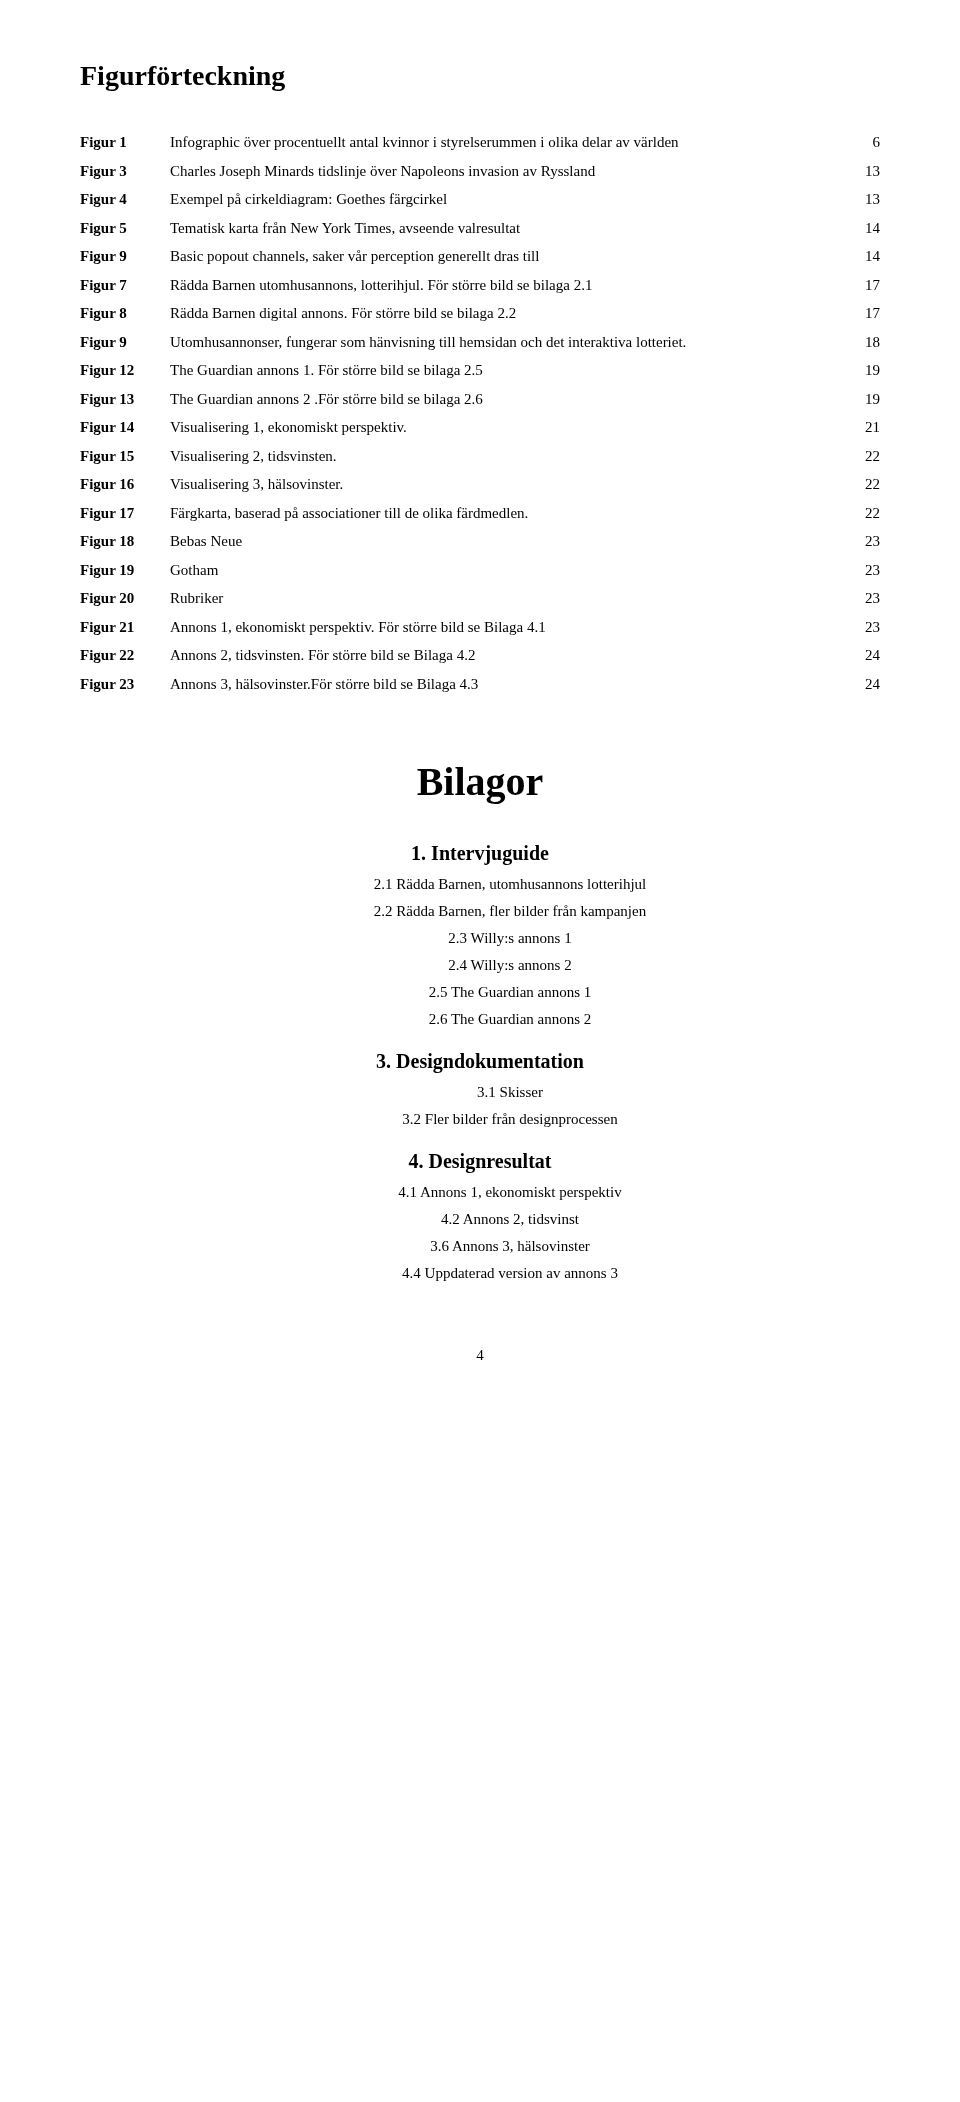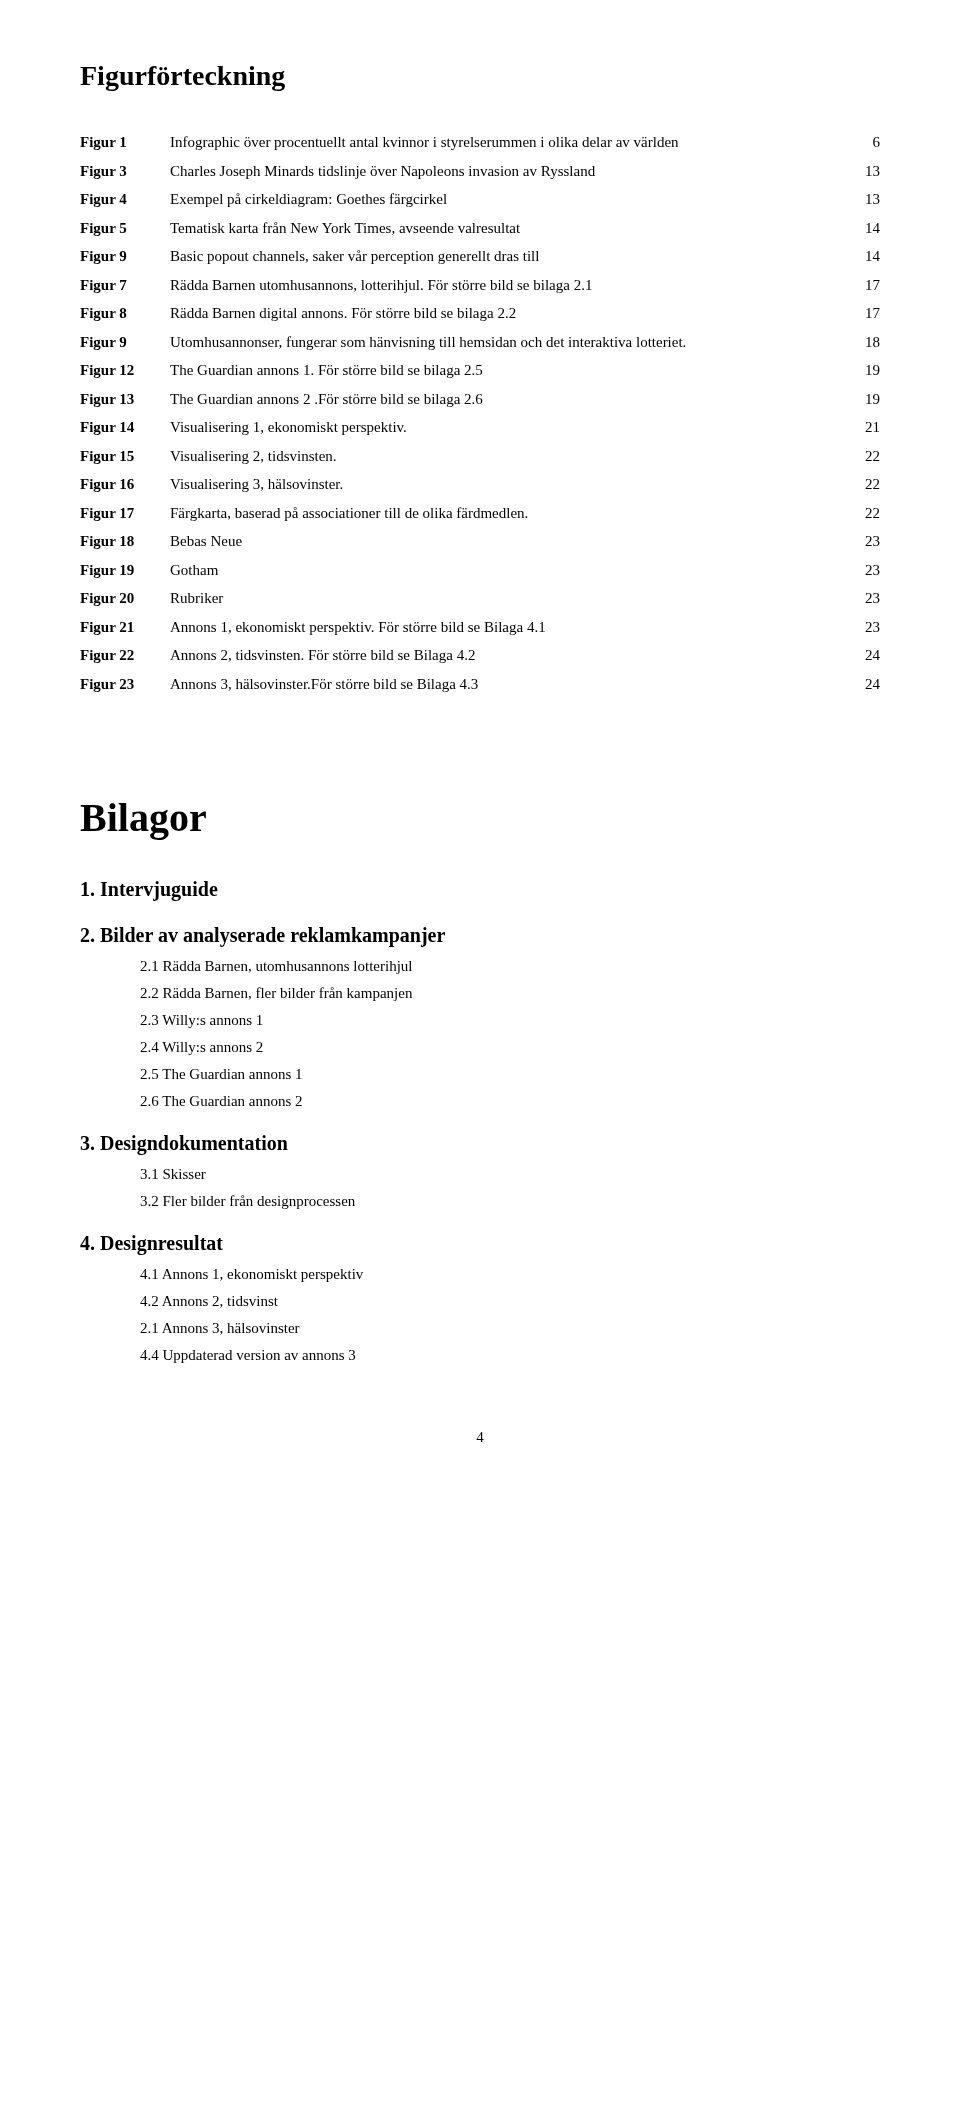--- a/index.html
+++ b/index.html
@@ -21,21 +21,21 @@
     .page-title {
       font-size: 28px;
       font-weight: bold;
       font-family: Georgia, serif;
       margin-bottom: 36px;
     }
 
     .figure-table {
       width: 100%;
       border-collapse: collapse;
-      margin-bottom: 96px;
+      margin-bottom: 60px;
     }
 
     .figure-table td {
       vertical-align: top;
       padding: 3px 0;
       line-height: 1.5;
     }
 
     .figure-table td.fig-label {
       width: 90px;
@@ -50,20 +50,21 @@
 
     .figure-table td.fig-page {
       width: 30px;
       text-align: right;
       white-space: nowrap;
       padding-left: 10px;
     }
 
     .section-bilagor {
       margin-top: 40px;
+      text-align: center;
     }
 
     .bilagor-title {
       font-size: 40px;
       font-weight: bold;
       font-family: Georgia, serif;
       margin-bottom: 30px;
     }
 
     .bilagor-content {
@@ -197,36 +198,35 @@
     </tbody>
 </table>
 
 <div class="section-bilagor">
   <h2 class="bilagor-title">Bilagor</h2>
   <div class="bilagor-content" id="bilagor-content">
   <div>
         <div class="section-header">1. Intervjuguide</div>
       </div>
       <div>
-        <div class="section-header">2. Bilder av analyserade reklamkampanjer</div>
         <div class="sub-item">2.1 Rädda Barnen, utomhusannons lotterihjul</div>
         <div class="sub-item">2.2 Rädda Barnen, fler bilder från kampanjen</div>
         <div class="sub-item">2.3 Willy:s annons 1</div>
         <div class="sub-item">2.4 Willy:s annons 2</div>
         <div class="sub-item">2.5 The Guardian annons 1</div>
         <div class="sub-item">2.6 The Guardian annons 2</div>
       </div>
       <div>
         <div class="section-header">3. Designdokumentation</div>
         <div class="sub-item">3.1 Skisser</div>
         <div class="sub-item">3.2 Fler bilder från designprocessen</div>
       </div>
       <div>
         <div class="section-header">4. Designresultat</div>
         <div class="sub-item">4.1 Annons 1, ekonomiskt perspektiv</div>
         <div class="sub-item">4.2 Annons 2, tidsvinst</div>
-        <div class="sub-item">2.1 Annons 3, hälsovinster</div>
+        <div class="sub-item">3.6 Annons 3, hälsovinster</div>
         <div class="sub-item">4.4 Uppdaterad version av annons 3</div>
       </div>
     </div>
 </div>
 
 <div class="page-number">4</div>
 
 </body></html>

